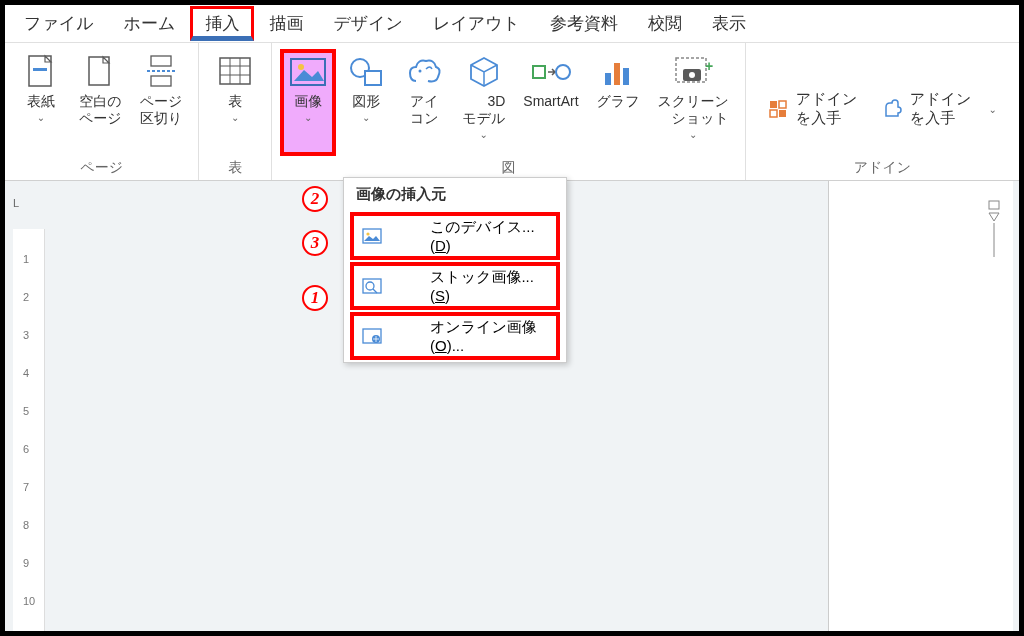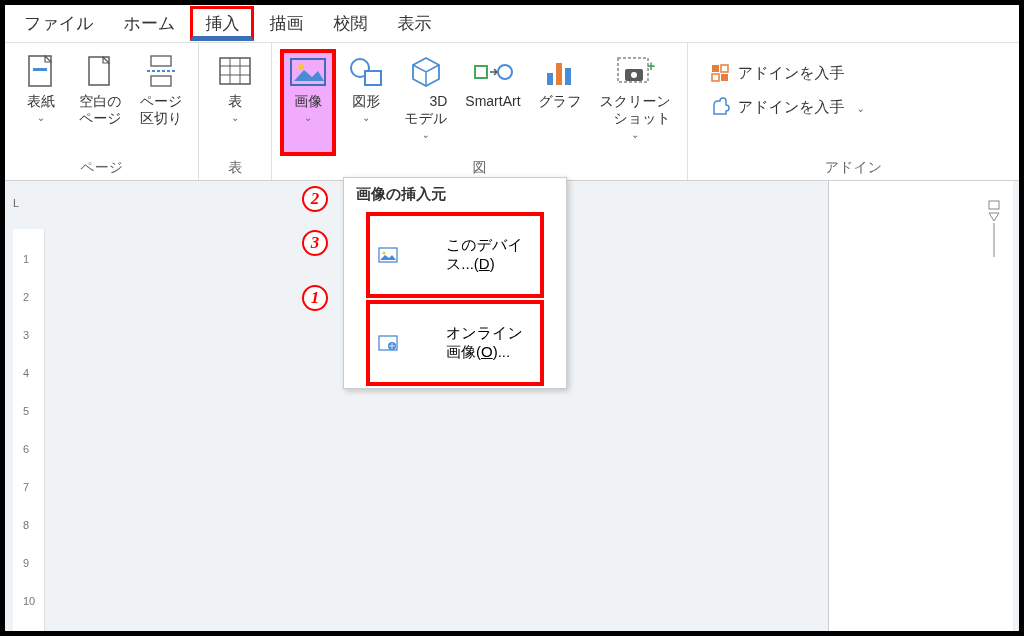--- a/index.html
+++ b/index.html
@@ -17,29 +17,29 @@
     .ribbon-group.no-border { border-right: none; }
     .ribbon-group-items { display: flex; gap: 2px; flex: 1; }
     .ribbon-group-label { font-size: 14px; color: #666; padding: 3px 0 1px; }
     .ribbon-btn { display: flex; flex-direction: column; align-items: center; justify-content: flex-start; padding: 4px 8px; cursor: pointer; min-width: 48px; }
     .ribbon-btn.highlighted { border: 4px solid #ff0000; padding: 0 4px; background: #f0abfc; }
     .ribbon-icon { width: 40px; height: 38px; display: flex; align-items: center; justify-content: center; margin-bottom: 2px; }
     .ribbon-label { font-size: 14px; color: #333; text-align: right; line-height: 1.2; }
     .ribbon-chevron { font-size: 10px; color: #666; margin-top: 2px; }
     
     
-    .ribbon-aside { display: flex; flex-direction: column; padding: 14px 14px 2px; gap: 14px; border-right: none; }
+    .ribbon-aside { display: flex; flex-direction: row; padding: 14px 14px 2px; gap: 14px; border-right: none; }
     .aside-item { display: flex; align-items: center; gap: 8px; font-size: 15px; color: #333; cursor: pointer; }
     .aside-icon { width: 20px; height: 20px; display: inline-flex; align-items: center; justify-content: center; }
     
     
     .dropdown { position: absolute; left: 338px; top: 172px; width: 224px; background: #fff; border: 1px solid #ccc; box-shadow: 2px 2px 6px rgba(0,0,0,0.2); z-index: 10; }
     .dropdown-header { font-size: 15px; font-weight: 700; padding: 7px 12px 6px; color: #333; }
     .dropdown-item { display: flex; align-items: center; gap: 10px; padding: 9px 12px; font-size: 15px; cursor: pointer; }
-    .dropdown-item.hl { border: 4px solid #ff0000; margin: 2px 22px; padding: 20px 8px; gap: 48px; }
+    .dropdown-item.hl { border: 4px solid #ff0000; margin: 2px 6px; padding: 2px 8px; gap: 48px; }
     .dd-icon { width: 20px; height: 18px; display: inline-flex; align-items: center; justify-content: center; }
     
     
     .annot { position: absolute; width: 26px; height: 26px; border: 2.5px solid #ff0000; border-radius: 50%; color: #ff0000; font-weight: bold; font-size: 17px; display: flex; align-items: center; justify-content: center; z-index: 20; background: #fff; font-family: Georgia, serif; font-style: italic; }
     
     
     .doc-area { position: absolute; top: 176px; left: 0; right: 0; bottom: 0; background: #f0f3f5; display: flex; }
     .ruler-corner { position: absolute; left: 8px; top: 16px; font-size: 11px; color: #666; font-family: Arial; }
     .vruler { width: 32px; background: #fff; margin-left: 8px; margin-top: 48px; border-right: 1px solid #ddd; position: relative; font-size: 11px; color: #777; }
     .vruler .tick { position: absolute; left: 10px; transform: translateY(-50%); }
@@ -52,20 +52,23 @@
 </head>
 <body>
 
 <div class="frame">
 
   <div class="menu-bar">
     <div class="menu-item">ファイル</div>
     <div class="menu-item">ホーム</div>
     <div class="menu-item highlighted">挿入</div>
     <div class="menu-item">描画</div>
+    <div class="menu-item">デザイン</div>
+    <div class="menu-item">レイアウト</div>
+    <div class="menu-item">参考資料</div>
     <div class="menu-item">校閲</div>
     <div class="menu-item">表示</div>
   </div>
 
   <div class="ribbon">
 
     <div class="ribbon-group">
       <div class="ribbon-group-items">
         <div class="ribbon-btn">
           <span class="ribbon-icon">
@@ -137,20 +140,31 @@
         </div>
         <div class="ribbon-btn">
           <span class="ribbon-icon">
             <svg width="38" height="34" viewBox="0 0 38 34">
                 <circle cx="13" cy="13" r="9" fill="none" stroke="#4a8bd6" stroke-width="2"></circle>
                 <rect x="18" y="16" width="16" height="14" fill="#fff" stroke="#4a8bd6" stroke-width="2"></rect>
               </svg>
           </span>
           <span class="ribbon-label">図形</span>
           <span class="ribbon-chevron">⌄</span>
+        </div>
+        <div class="ribbon-btn">
+          <span class="ribbon-icon">
+            <svg width="36" height="34" viewBox="0 0 36 34">
+                <path d="M10 26 Q4 26 4 18 Q4 12 10 12 Q12 4 20 6 Q28 4 30 12 Q36 14 32 22 Q30 28 22 26" fill="none" stroke="#4a8bd6" stroke-width="2"></path>
+                <circle cx="14" cy="16" r="1.5" fill="#4a8bd6"></circle>
+                <path d="M20 14 Q24 10 26 14" fill="none" stroke="#4a8bd6" stroke-width="1.5"></path>
+              </svg>
+          </span>
+          <span class="ribbon-label" style="white-space:pre-line">アイ
+コン</span>
         </div>
         <div class="ribbon-btn">
           <span class="ribbon-icon">
             <svg width="34" height="34" viewBox="0 0 34 34">
                 <path d="M17 3 L30 10 L30 24 L17 31 L4 24 L4 10 Z" fill="none" stroke="#4a8bd6" stroke-width="1.8"></path>
                 <path d="M4 10 L17 17 L30 10 M17 17 L17 31" fill="none" stroke="#4a8bd6" stroke-width="1.5"></path>
               </svg>
           </span>
           <span class="ribbon-label" style="white-space:pre-line">3D
 モデル</span>
@@ -255,20 +269,30 @@
             <circle cx="6" cy="6" r="1.6" fill="#f5c343"></circle>
             <path d="M2 13 L7 8 L11 11 L14 8 L18 13 Z" fill="#4a8bd6"></path>
           </svg>
       </span>
       <span>このデバイス...(<u>D</u>)</span>
     </div>
     <div class="dropdown-item hl">
       <span class="dd-icon">
         <svg width="20" height="16" viewBox="0 0 20 16">
             <rect x="1" y="1" width="18" height="14" fill="none" stroke="#4a8bd6" stroke-width="1.3"></rect>
+            <circle cx="8" cy="8" r="4" fill="none" stroke="#4a8bd6" stroke-width="1.3"></circle>
+            <line x1="11" y1="11" x2="15" y2="15" stroke="#4a8bd6" stroke-width="1.3"></line>
+          </svg>
+      </span>
+      <span>ストック画像...(<u>S</u>)</span>
+    </div>
+    <div class="dropdown-item hl">
+      <span class="dd-icon">
+        <svg width="20" height="16" viewBox="0 0 20 16">
+            <rect x="1" y="1" width="18" height="14" fill="none" stroke="#4a8bd6" stroke-width="1.3"></rect>
             <circle cx="14" cy="11" r="4" fill="#4a8bd6"></circle>
             <path d="M11 11 L17 11 M14 8 L14 14" stroke="#fff" stroke-width="0.8"></path>
           </svg>
       </span>
       <span>オンライン画像(<u>O</u>)...</span>
     </div>
   </div>
 
   <div class="annot" style="left:297px;top:181px">2</div>
   <div class="annot" style="left:297px;top:225px">3</div>

